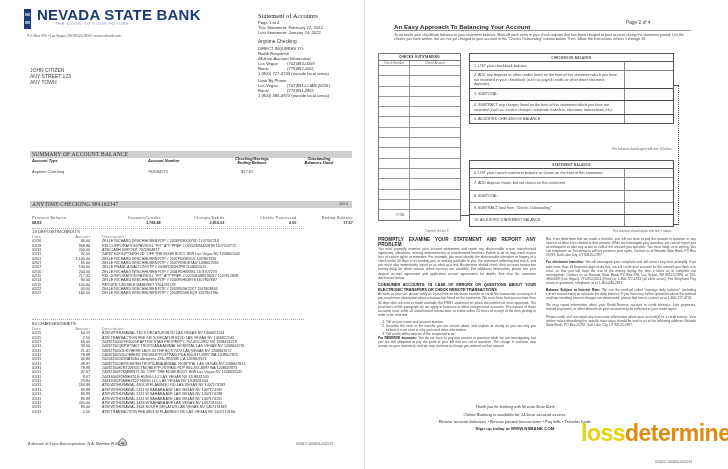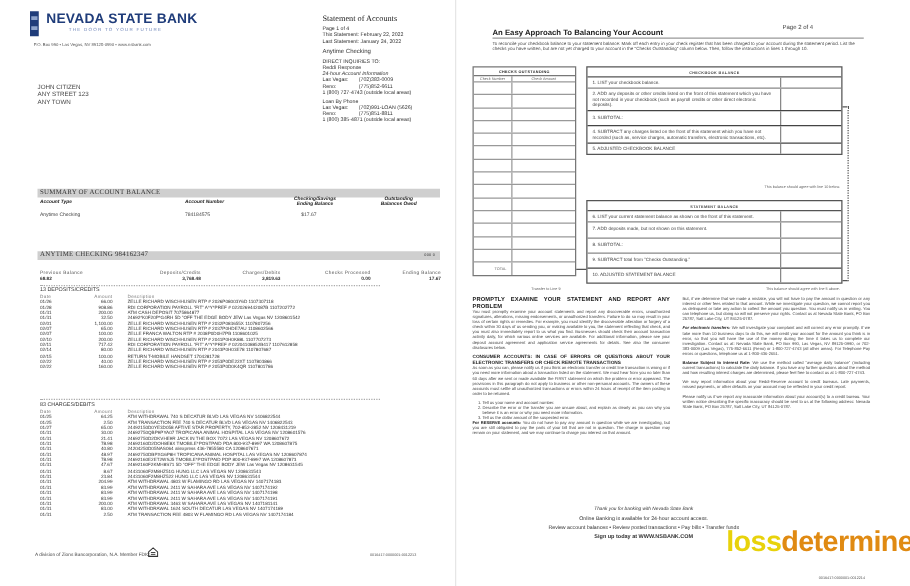--- a/index.html
+++ b/index.html
@@ -7,21 +7,21 @@
   body { font-family: "Liberation Sans", sans-serif; color: #222; position: relative; }
   .page { position: absolute; top: 0; height: 469px; background: #fff; }
   .page.left { left: 0; width: 364px; }
   .page.right { left: 364px; width: 364px; border-left: 1px solid #e6e6e6; }
 
   
   .logo { position: absolute; left: 24px; top: 9px; display: flex; align-items: flex-start; }
   .logo-mark { width: 7px; height: 20px; background: #1f3c7a; margin-right: 6px; position: relative; }
   .logo-mark::before, .logo-mark::after { content: ""; position: absolute; left: 1px; width: 5px; height: 3px; background: #8fa4cc; }
   .logo-mark::before { top: 4px; } .logo-mark::after { top: 12px; }
-  .logo-name { font-size: 11px; font-weight: bold; color: #1f3c7a; letter-spacing: 0.2px; line-height: 12px; }
+  .logo-name { font-size: 15px; font-weight: bold; color: #1f3c7a; letter-spacing: 0.2px; line-height: 12px; }
   .logo-tag { font-size: 3.6px; color: #6d84b8; letter-spacing: 1px; margin-left: 18px; margin-top: 1px; }
   .addr-line { position: absolute; left: 27px; top: 34px; font-size: 3.4px; color: #555; }
   .customer { position: absolute; left: 30px; top: 67px; font-size: 5px; line-height: 6.2px; color: #444; }
 
   .stmt { position: absolute; left: 258px; top: 12px; font-size: 4.2px; line-height: 5px; color: #333; }
   .stmt .title { font-family: "Liberation Serif", serif; font-size: 6.6px; line-height: 7.5px; color: #222; }
   .stmt .gap { height: 4px; }
   .stmt .row { display: flex; }
   .stmt .row span:first-child { width: 29px; }
   .stmt .ital { font-style: italic; }

